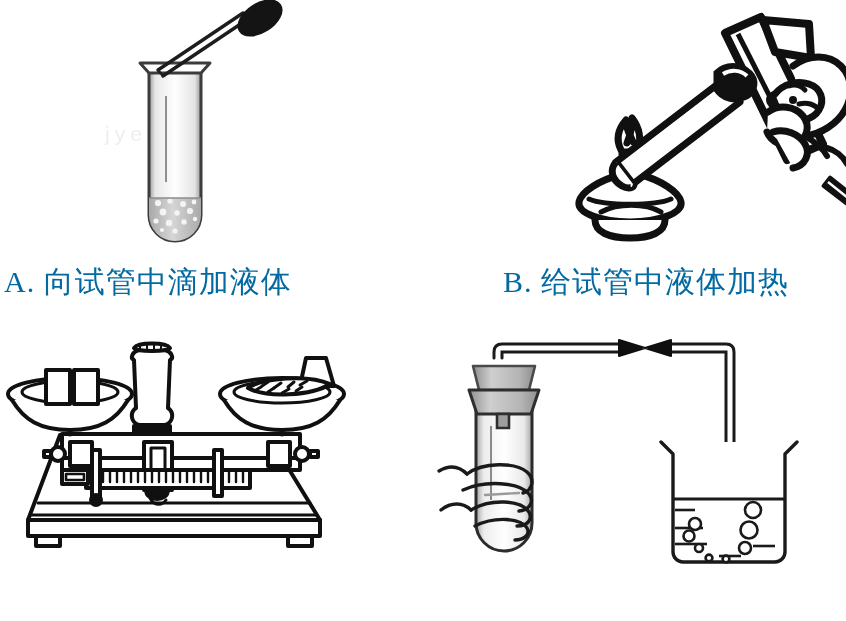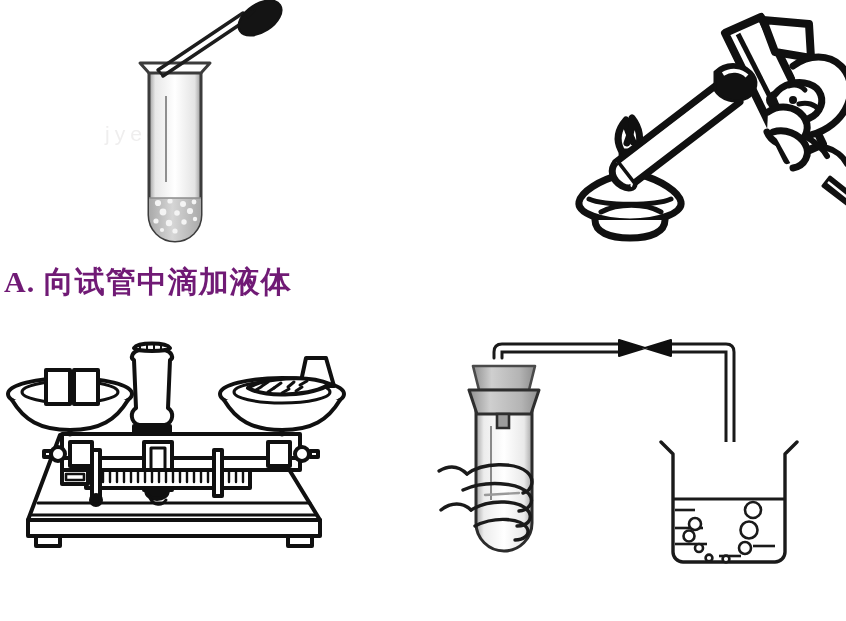--- a/index.html
+++ b/index.html
@@ -4,22 +4,22 @@
 <style>
   html,body{margin:0;padding:0;background:#ffffff;}
   body{width:846px;height:621px;overflow:hidden;font-family:"Liberation Serif",serif;}
   .sheet{position:relative;width:846px;height:621px;background:#fff;}
   .panel{position:absolute;}
   .fig{position:absolute;}
   .caption{
     position:absolute;
     font-family:"Liberation Serif","DejaVu Serif",serif;
     font-size:30px;
-    font-weight:700;
-    color:#701a75;
+    font-weight:400;
+    color:#0369a1;
     white-space:nowrap;
     letter-spacing:1px;
   }
   .watermark{
     position:absolute;
     font-family:"Liberation Sans",sans-serif;
     font-size:21px;
     color:#efeeee;
     letter-spacing:5px;
     user-select:none;
@@ -139,20 +139,21 @@
 
           <path d="M404,148 C412,150 420,156 424,164" stroke-width="6"></path>
         </g>
 
         <g>
           <path d="M407,177 L436,200 L430,209 L400,186 Z" fill="#111111" stroke="#111111" stroke-width="3" stroke-linejoin="round"></path>
           <line x1="405" y1="182" x2="430" y2="202" stroke="#ffffff" stroke-width="2.5"></line>
         </g>
       </svg>
     </div>
+    <div class="caption" style="left:80px;top:262px;">B. 给试管中液体加热</div>
   </div>
 
   <div class="panel" style="left:0;top:320px;width:423px;height:301px;">
     <div class="fig" style="left:0;top:10px;width:423px;height:250px;">
       <svg width="423" height="250" viewBox="0 0 423 250">
         <g fill="#ffffff" stroke="#101010" stroke-width="4" stroke-linejoin="round" stroke-linecap="round">
 
           <g>
             <path d="M60,105 L268,105 L320,190 L28,190 Z"></path>
             <path d="M38,173 L310,173" stroke-width="3"></path>

